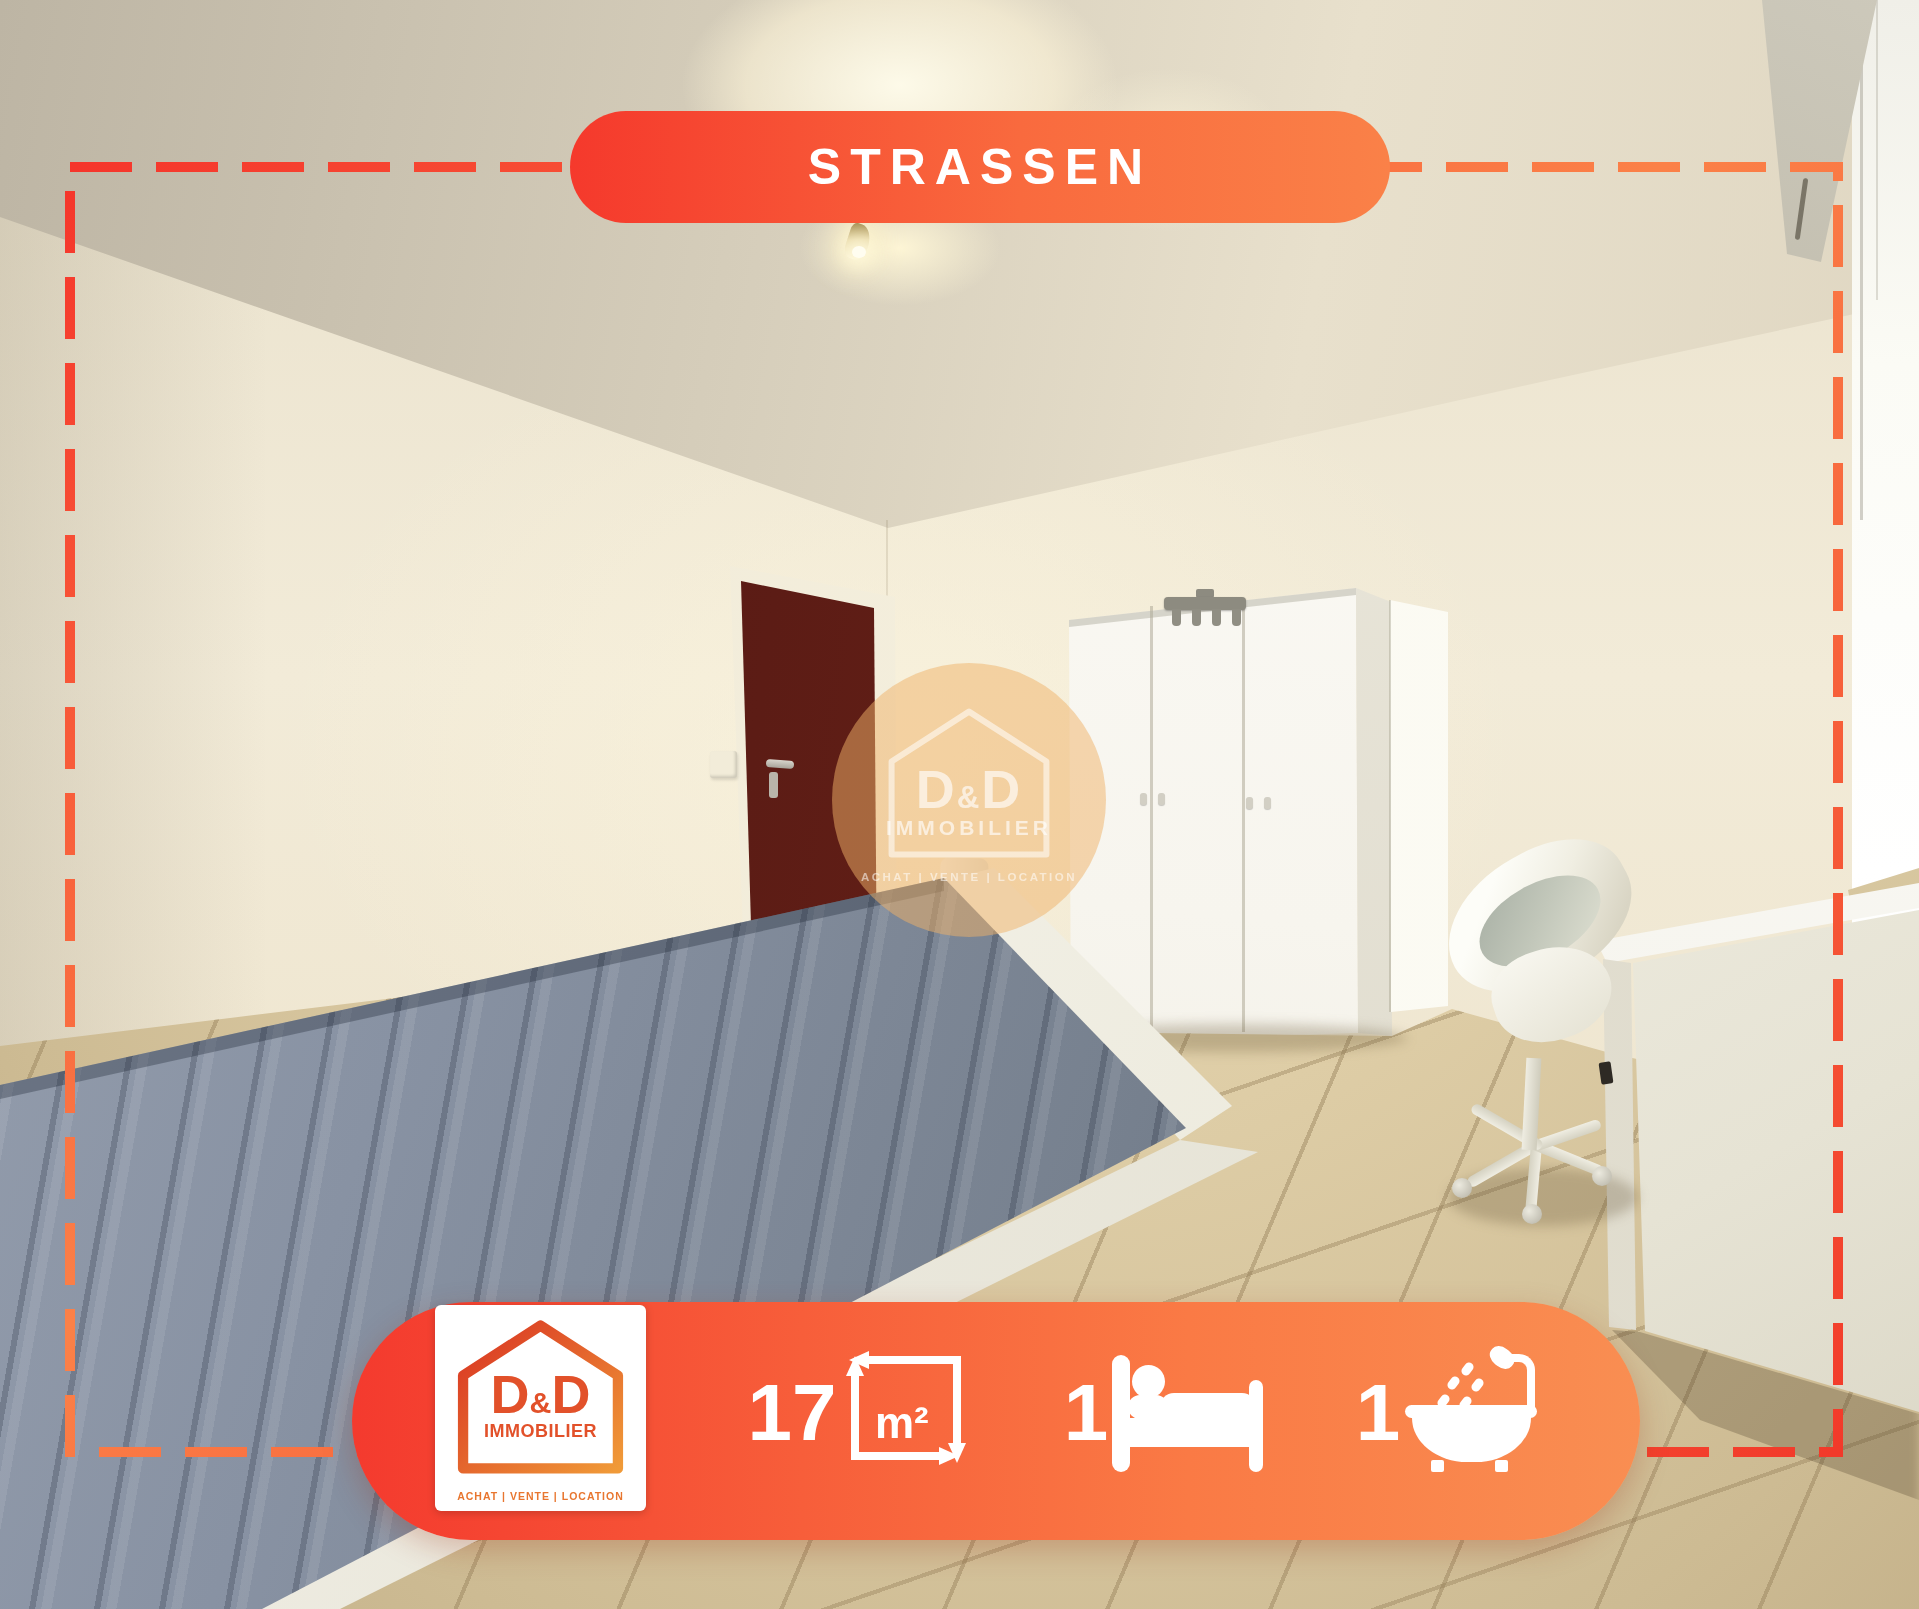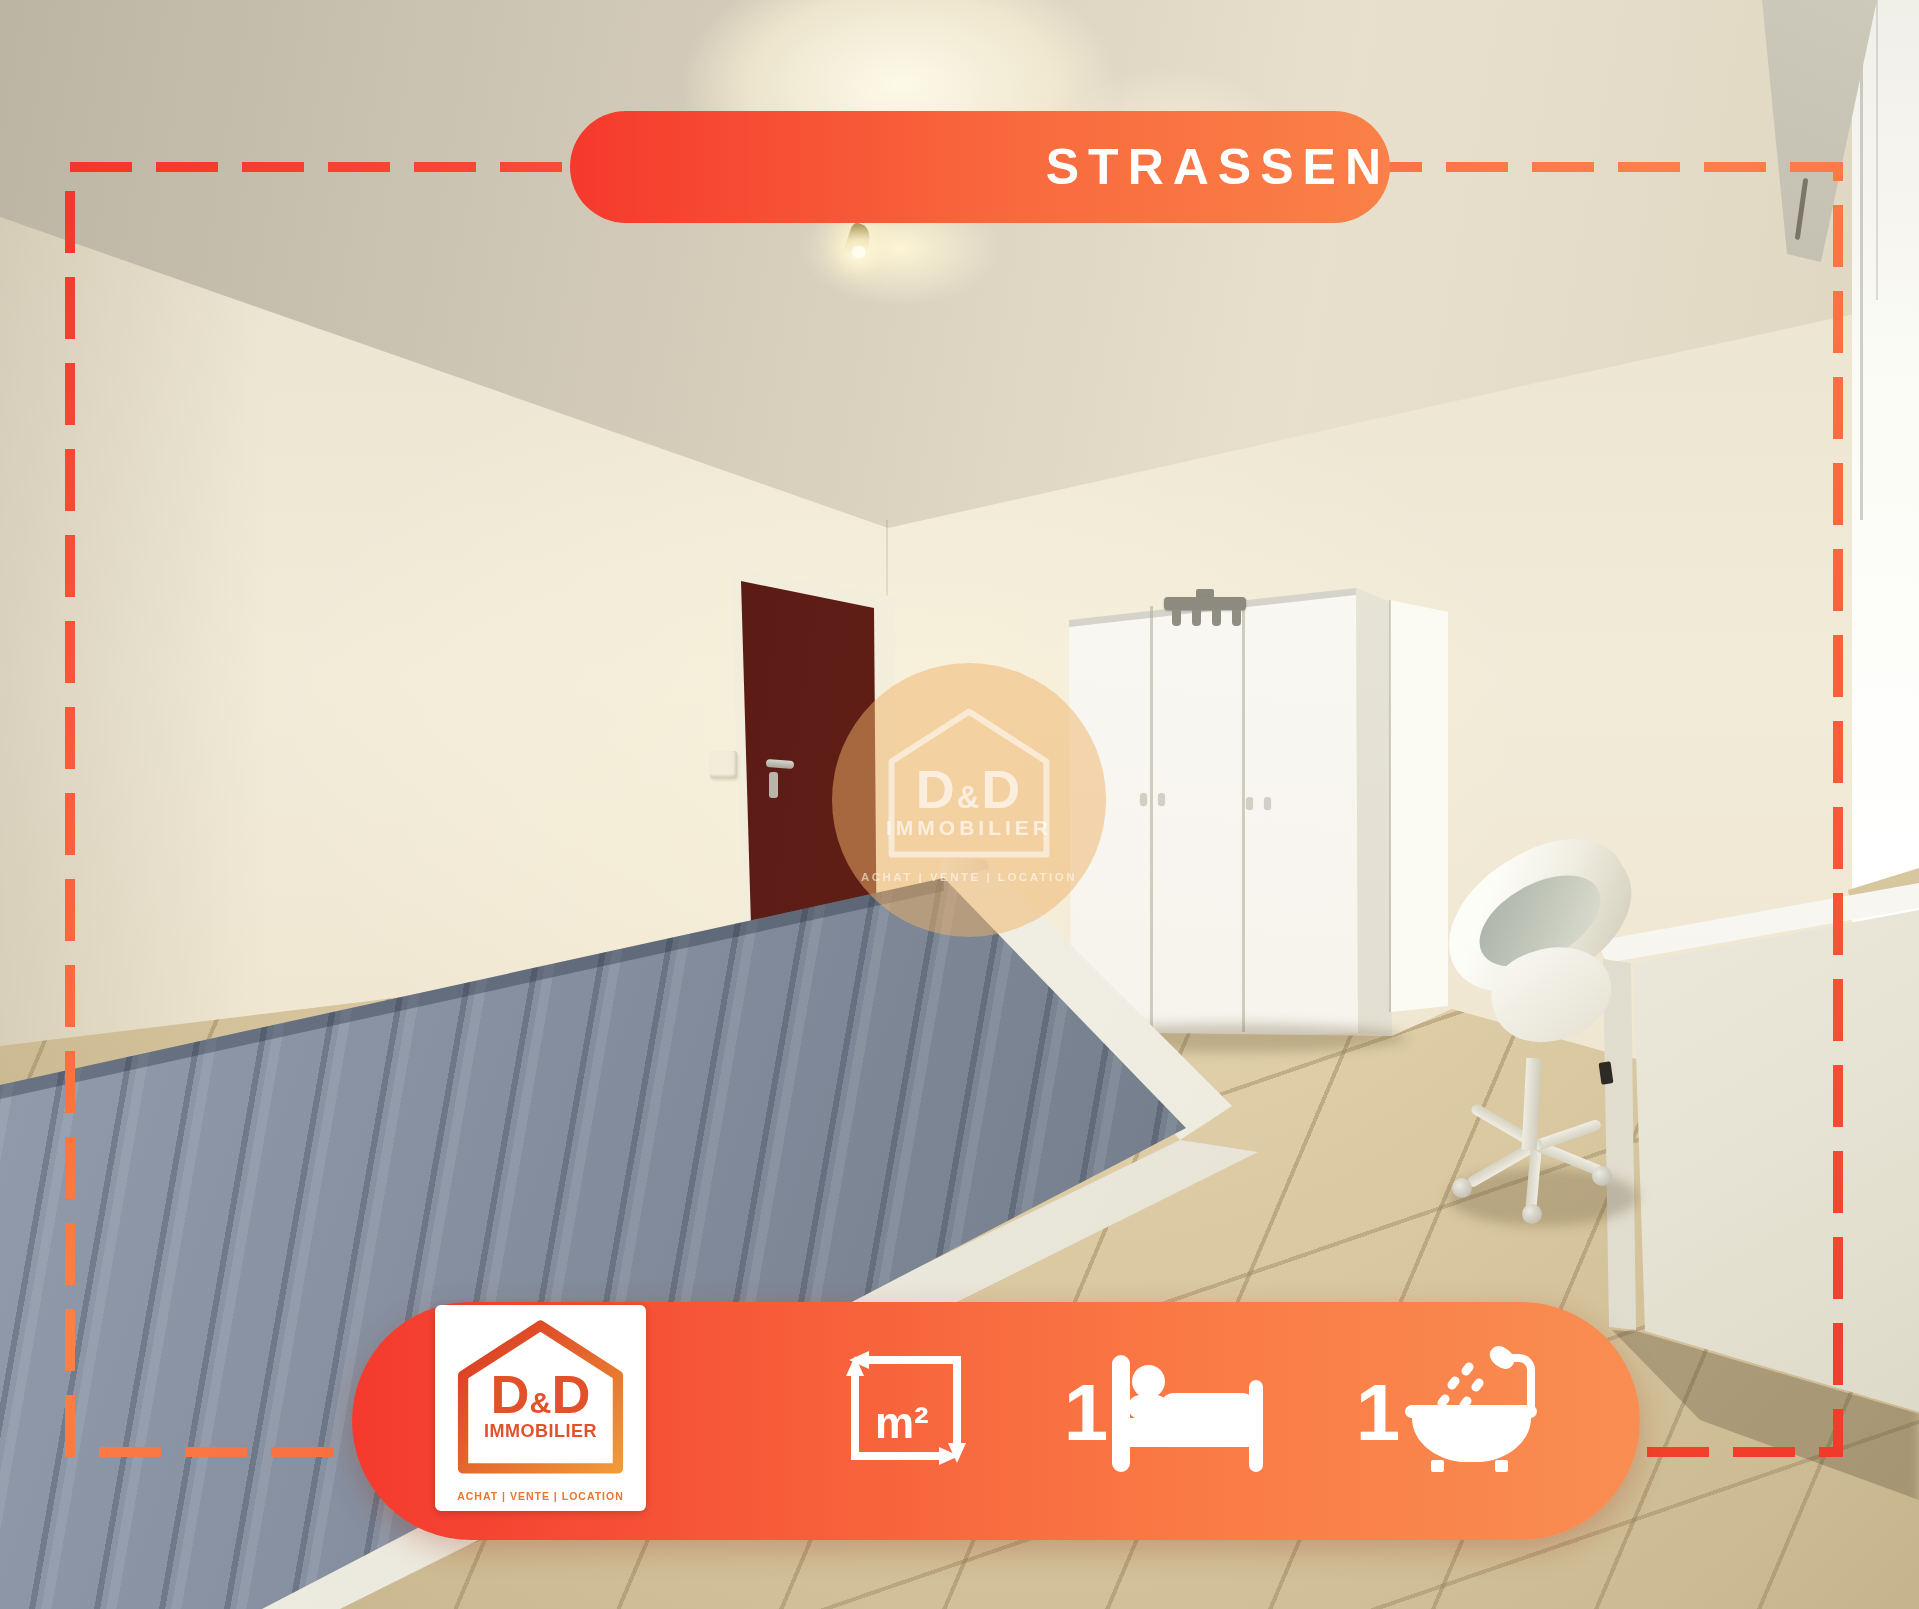--- a/index.html
+++ b/index.html
@@ -120,21 +120,21 @@
   .wm-house{left:50px;top:40px;width:174px;height:160px;}
   .wm-text{left:0;width:100%;text-align:center;color:rgba(255,255,255,.64);font-weight:bold;}
   .wm-brand{top:95px;font-size:54px;letter-spacing:2px;}
   .wm-brand .amp{font-size:.58em;}
   .wm-division{top:153px;font-size:21px;letter-spacing:4px;}
   .wm-tagline{top:208px;font-size:11.5px;letter-spacing:2.5px;color:rgba(255,255,255,.55);}
 
   
   .dash-svg{left:0;top:0;}
   .strassen-pill{left:570px;top:111px;width:820px;height:112px;border-radius:56px;
-     display:flex;align-items:center;justify-content:flex-end;
+     display:flex;align-items:center;justify-content:center;
      background:linear-gradient(90deg,var(--accent-red,#fb3a2d) 0%,#f96a3e 55%,var(--accent-orange,#fa7f46) 100%);}
   .strassen-label{color:#fff;font-size:50px;font-weight:800;letter-spacing:9px;}
 
   .banner{left:352px;top:1302px;width:1288px;height:238px;border-radius:120px;
      background:linear-gradient(90deg,#f43a2e 0%,#f75e3a 35%,#fa7a45 65%,#f98e52 100%);
      box-shadow:0 10px 30px rgba(150,40,10,.25);}
   .logo-card{left:83px;top:3px;width:211px;height:206px;background:#ffffff;border-radius:6px;
      box-shadow:0 2px 8px rgba(0,0,0,.18);}
   .card-house{left:15px;top:12px;width:181px;height:160px;}
   .card-text{left:0;width:100%;text-align:center;font-weight:bold;color:var(--logo-orange,#e2512a);}
@@ -274,20 +274,21 @@
             <stop offset="1" stop-color="#f09a38"></stop>
           </linearGradient>
         </defs>
         <polygon points="100,10 190,68 190,176 10,176 10,68" fill="none" stroke="url(#hg)" stroke-width="12" stroke-linejoin="round"></polygon>
       </svg>
       <div class="abs card-text card-brand"><span>D</span><span class="amp">&amp;</span><span>D</span></div>
       <div class="abs card-text card-division">IMMOBILIER</div>
       <div class="abs card-text card-tagline">ACHAT | VENTE | LOCATION</div>
     </div>
 
+    <div class="abs stat-value" style="left:380px;width:120px;">17</div>
 
     <svg class="abs" style="left:493px;top:48px;" width="122" height="115" viewBox="0 0 122 115">
       <path d="M22 10 H112 V96" fill="none" stroke="#fff" stroke-width="8"></path>
       <polygon points="4,10 24,1 24,19" fill="#fff"></polygon>
       <polygon points="112,113 103,93 121,93" fill="#fff"></polygon>
       <path d="M10 24 V106 H96" fill="none" stroke="#fff" stroke-width="8"></path>
       <polygon points="10,6 1,26 19,26" fill="#fff"></polygon>
       <polygon points="114,106 94,97 94,115" fill="#fff"></polygon>
       <text x="30" y="88" font-size="44" font-weight="bold" fill="#fff" font-family="Liberation Sans, sans-serif">m²</text>
     </svg>

